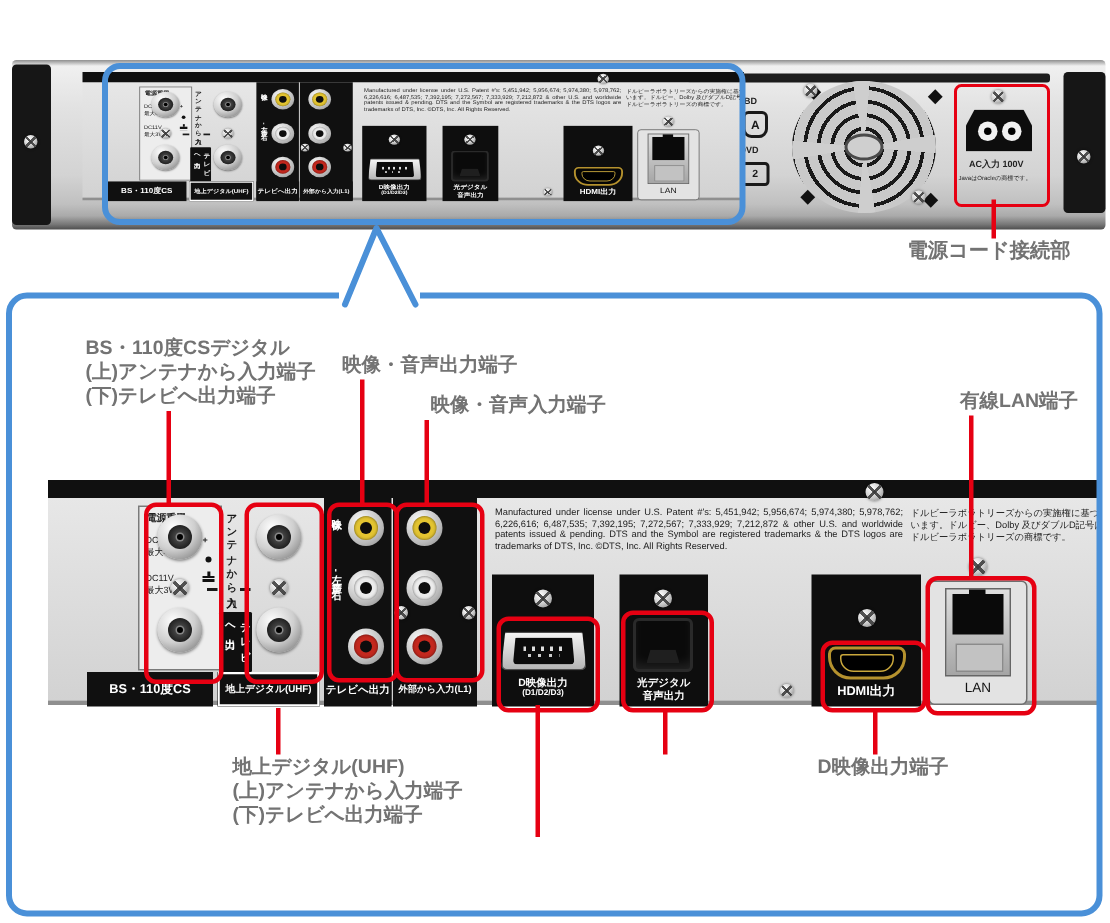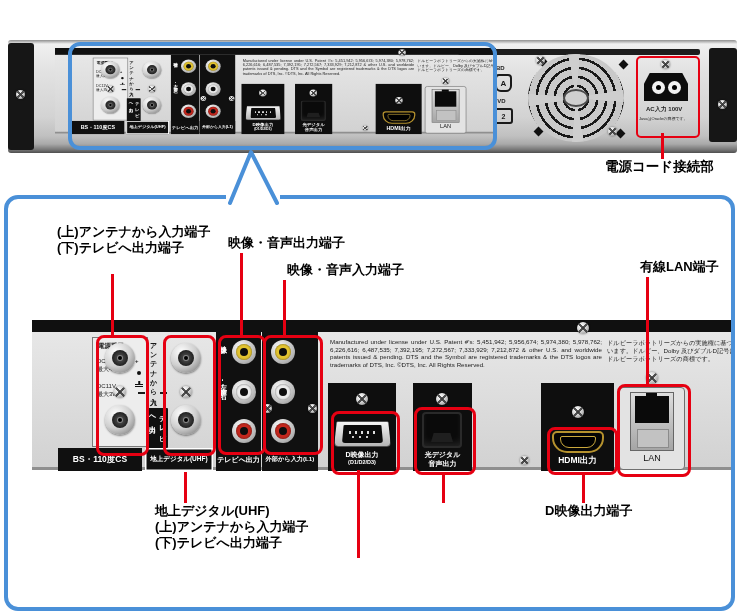--- a/index.html
+++ b/index.html
@@ -3,21 +3,21 @@
 <meta charset="utf-8">
 <style>
   html,body{margin:0;padding:0;background:#fff;}
   #page{position:relative;width:740px;height:615px;background:#fff;overflow:hidden;
         font-family:"Liberation Sans","DejaVu Sans",sans-serif;color:#111;}
   .abs{position:absolute;}
 
   
   .rline{position:absolute;width:3px;background:#e60012;z-index:40;}
   .cbox{position:absolute;border:3px solid #e60012;border-radius:8px;z-index:30;}
-  .lbl{position:absolute;font-weight:bold;font-size:13px;line-height:16px;white-space:nowrap;color:#000000;z-index:45;}
+  .lbl{position:absolute;font-weight:bold;font-size:13px;line-height:16px;white-space:nowrap;color:#737373;z-index:45;}
 
   
   .bluebox{position:absolute;border:4px solid #4a90d8;box-sizing:border-box;background:transparent;}
   #blue-small{left:68px;top:42px;width:429px;height:108px;border-radius:12px;z-index:20;}
   #blue-big{left:4px;top:195px;width:731px;height:416px;border-radius:14px;z-index:5;}
   #blue-mask{left:226px;top:193px;width:54px;height:10px;background:#fff;z-index:6;}
   #pointer-svg{left:215px;top:145px;z-index:7;}
 
   
   #photo{left:8px;top:40px;width:729px;height:113px;z-index:1;}
@@ -277,20 +277,21 @@
   <div class="lbl" style="left:605px;top:159px;font-size:13.5px;">電源コード接続部</div>
 
   <div id="blue-small" class="bluebox"></div>
   <div id="blue-big" class="bluebox"></div>
   <div id="blue-mask" class="abs"></div>
   <svg id="pointer-svg" class="abs" width="80" height="65">
     <polyline points="15,58 36,7 62,58" fill="none" stroke="#4a90d8" stroke-width="4" stroke-linecap="round" stroke-linejoin="round"></polyline>
   </svg>
 
   <div class="lbl" style="left:57px;top:224px;">
+    <div>BS・110度CSデジタル</div>
     <div>(上)アンテナから入力端子</div>
     <div>(下)テレビへ出力端子</div>
   </div>
   <div class="rline" style="left:111px;top:274px;height:62px;"></div>
 
   <div class="lbl" style="left:228px;top:235px;">映像・音声出力端子</div>
   <div class="rline" style="left:240px;top:253px;height:83px;"></div>
 
   <div class="lbl" style="left:287px;top:262px;">映像・音声入力端子</div>
   <div class="rline" style="left:283px;top:280px;height:56px;"></div>

